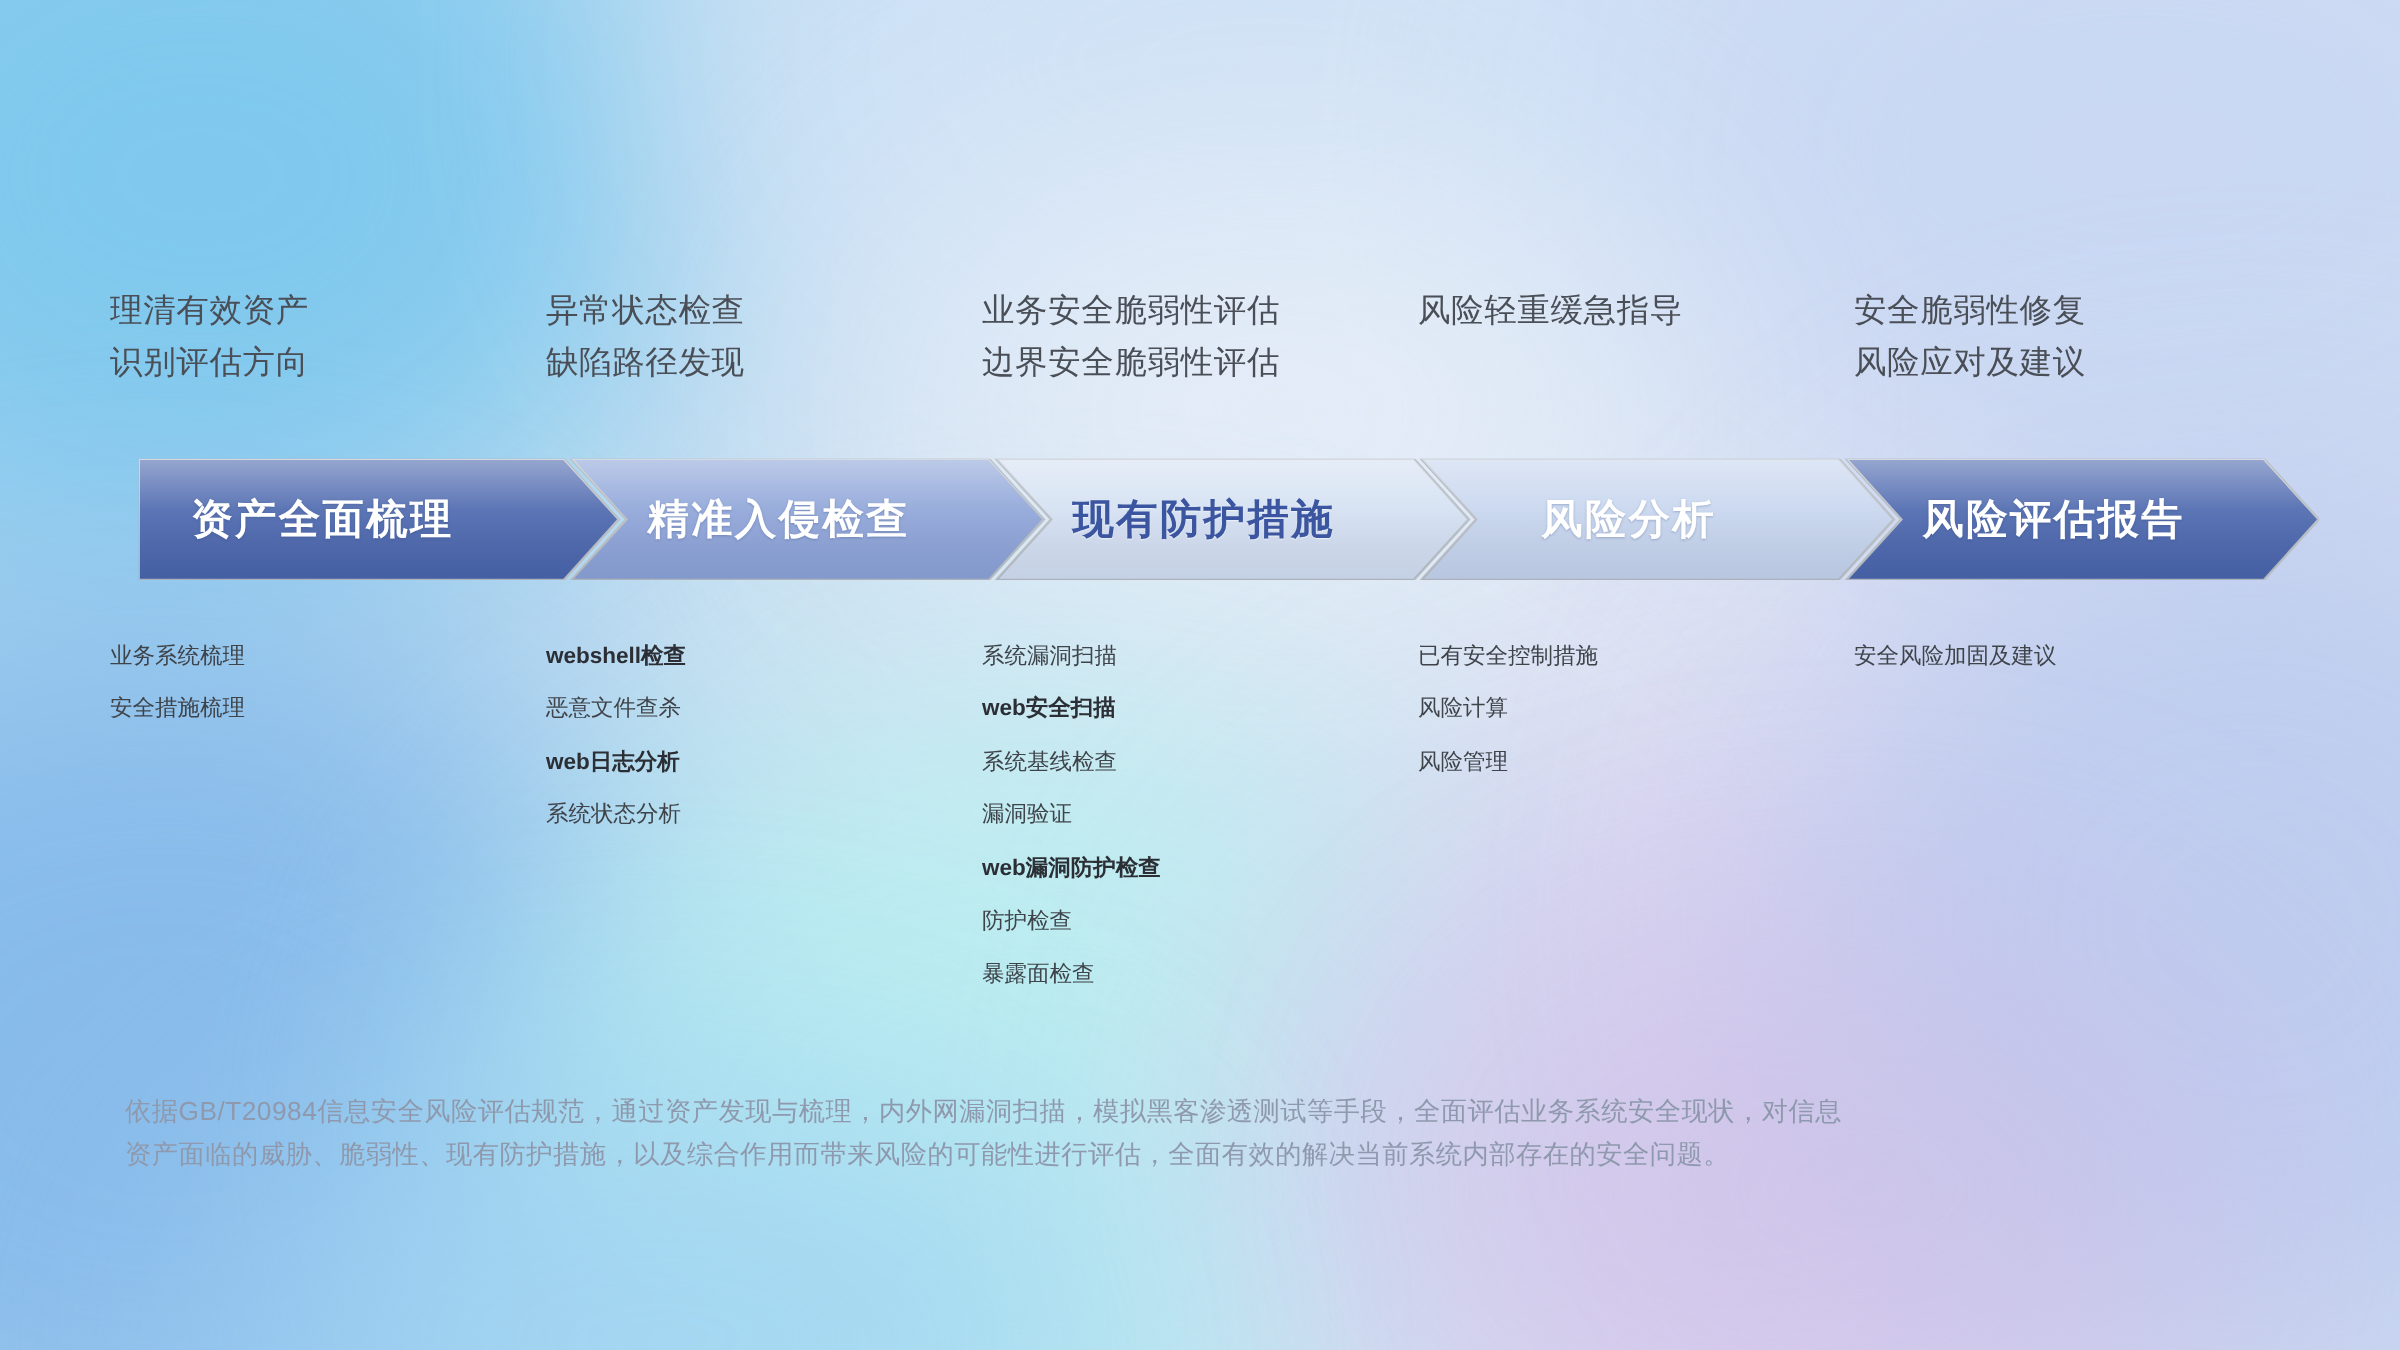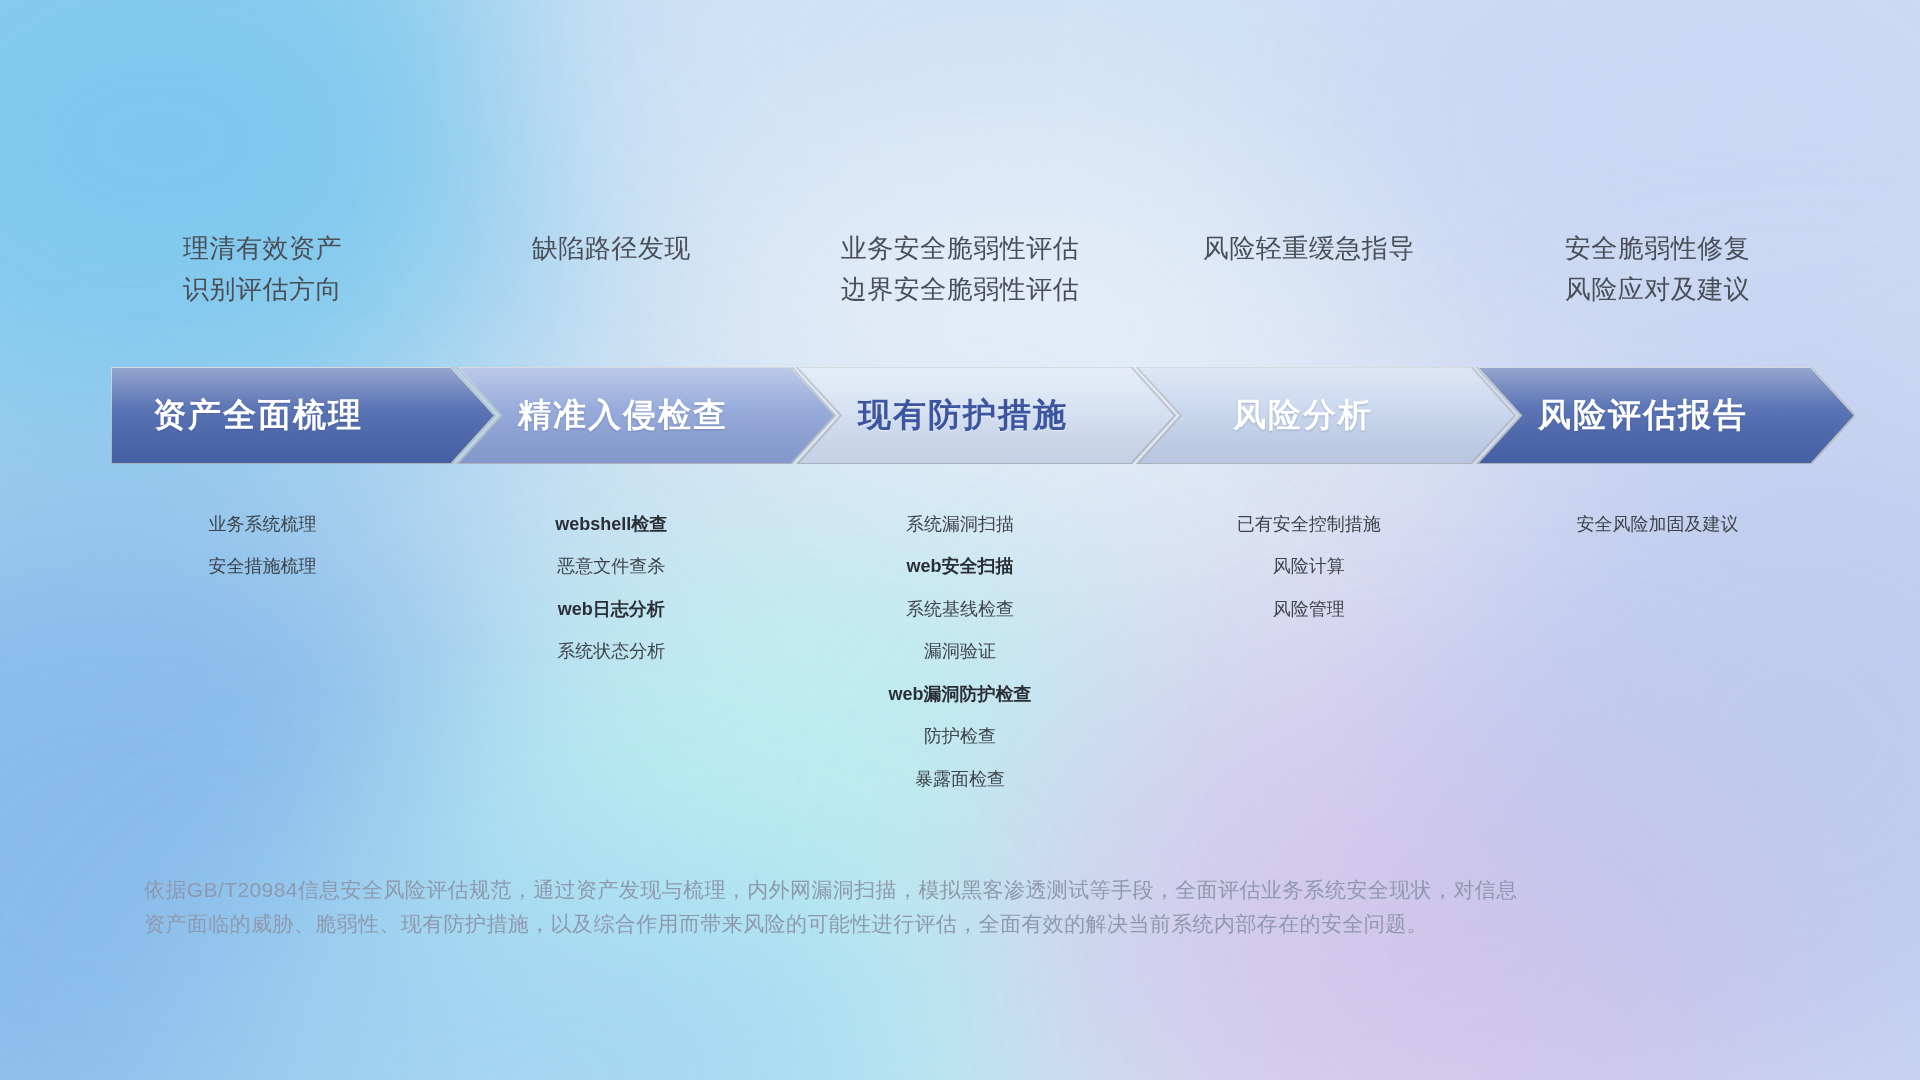--- a/index.html
+++ b/index.html
@@ -38,21 +38,20 @@
   
   .row {
     position: absolute;
     left: 88px;
     width: 1744px;
     display: flex;
   }
   .col {
     flex: 0 0 20%;
     box-sizing: border-box;
-    text-align: center;
   }
 
   
   #top-row { top: 228px; }
   .top-line {
     font-size: 26px;
     color: #4a4f57;
     line-height: 1.58;
     letter-spacing: .5px;
     white-space: nowrap;
@@ -96,21 +95,20 @@
   
   #footer {
     position: absolute;
     left: 100px;
     top: 873px;
     width: 1560px;
     font-size: 21px;
     line-height: 1.62;
     color: #8f99ad;
     letter-spacing: .4px;
-    margin-left: 44px;
   }
   #footer p { margin: 0; }
 </style>
 </head>
 <body>
 
 <div id="stage">
 
   <div class="blob b1"></div>
   <div class="blob b2"></div>
@@ -122,20 +120,21 @@
   <div class="blob b7"></div>
   <div class="blob b8"></div>
   <div class="blob b10"></div>
 
   <div class="row" id="top-row">
     <div class="col">
       <div class="top-line">理清有效资产</div>
       <div class="top-line">识别评估方向</div>
     </div>
     <div class="col">
+      <div class="top-line">异常状态检查</div>
       <div class="top-line">缺陷路径发现</div>
     </div>
     <div class="col">
       <div class="top-line">业务安全脆弱性评估</div>
       <div class="top-line">边界安全脆弱性评估</div>
     </div>
     <div class="col">
       <div class="top-line">风险轻重缓急指导</div>
     </div>
     <div class="col">

